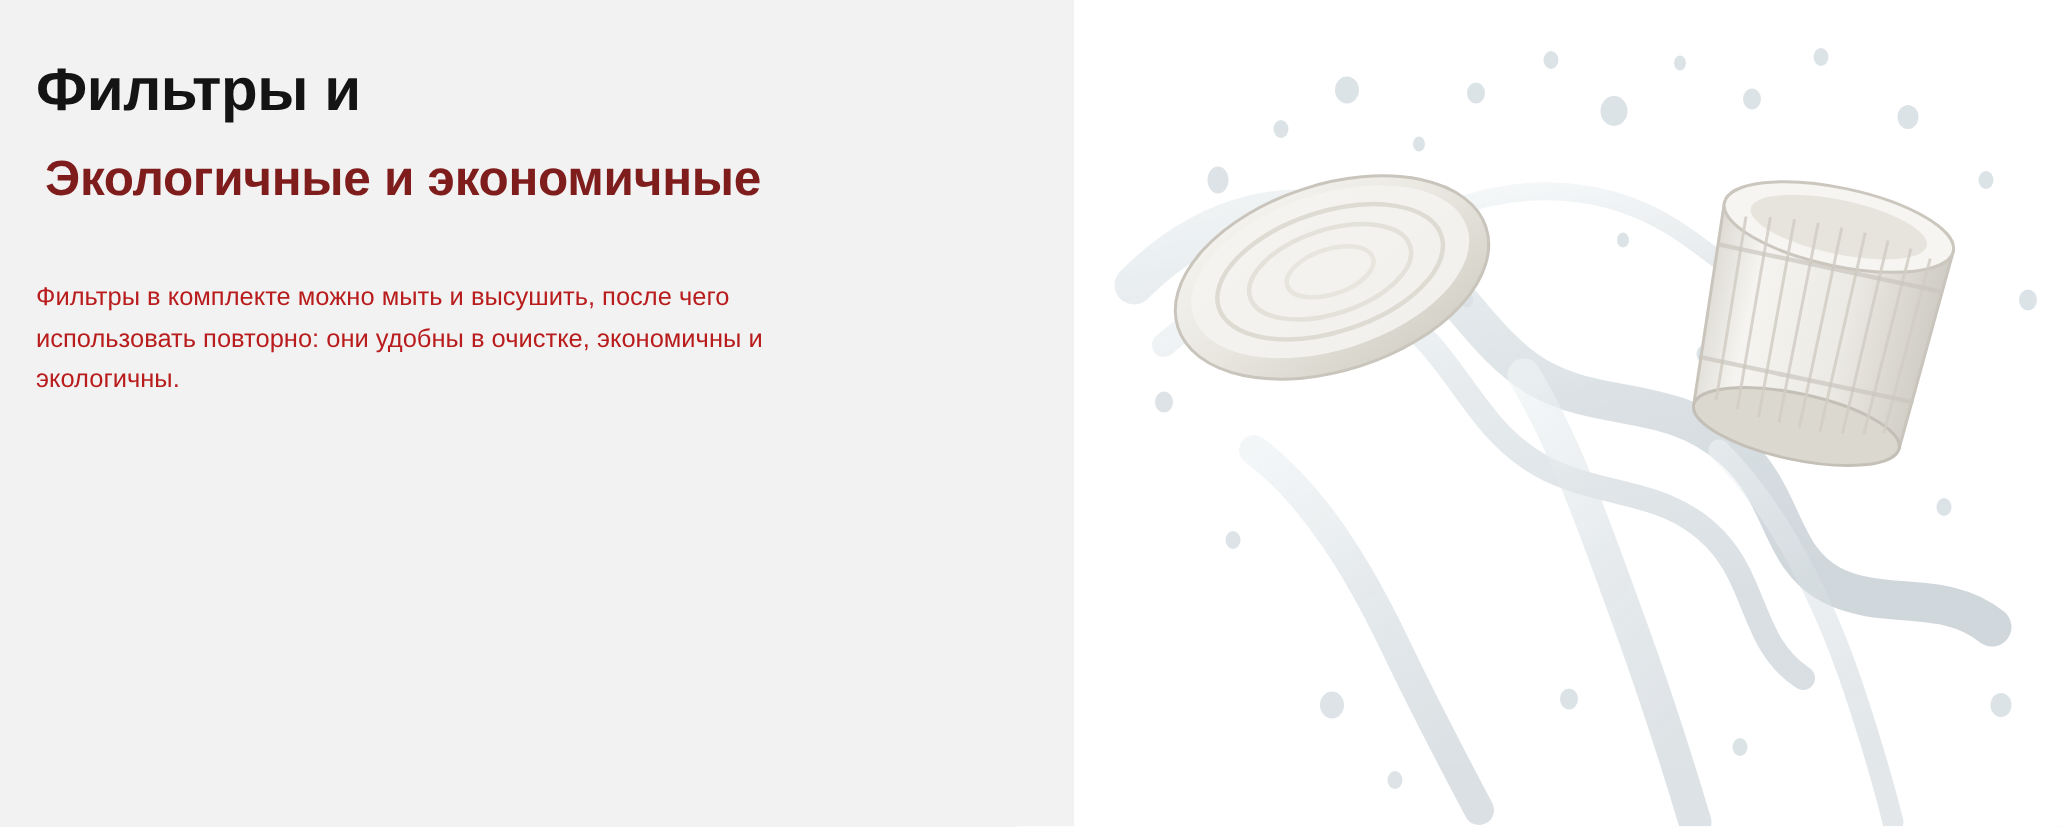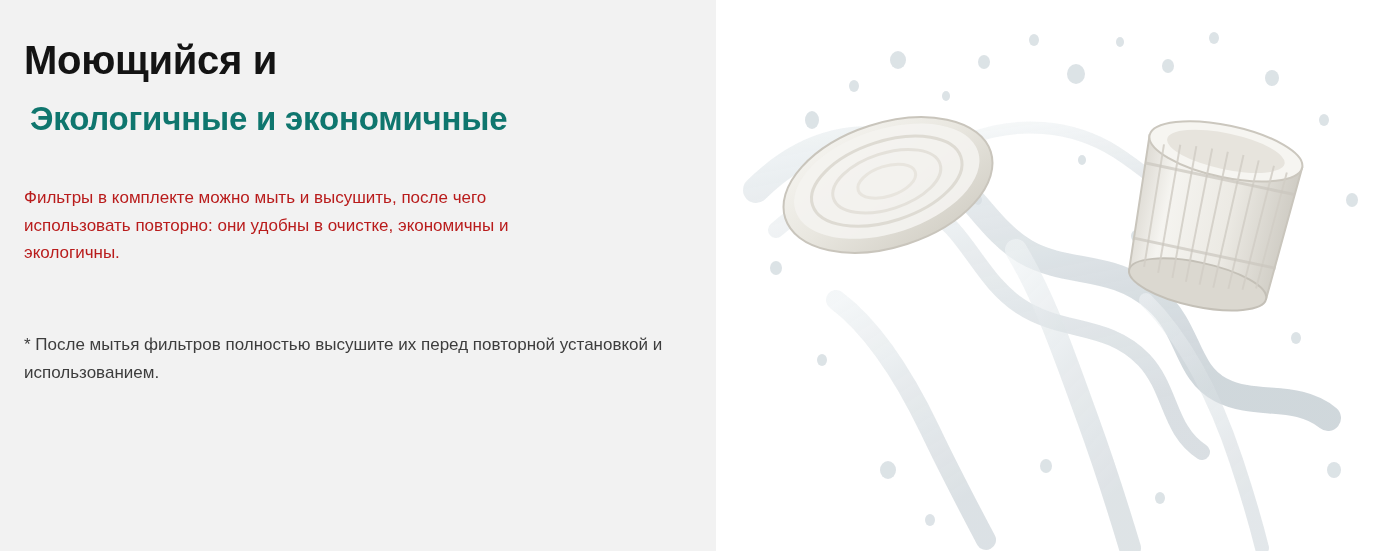--- a/index.html
+++ b/index.html
@@ -37,21 +37,21 @@
     letter-spacing: -0.3px;
     margin: 0 0 0 0;
     max-width: 620px;
   }
   .headline-line {
     display: block;
   }
   .subheadline {
     font-size: 33px;
     font-weight: bold;
-    color: #0f766e;
+    color: #7f1d1d;
     line-height: 1.2;
     margin: 16px 0 0 6px;
     letter-spacing: -0.2px;
     white-space: nowrap;
   }
   .body-text {
     font-size: 17px;
     line-height: 1.62;
     color: #b91c1c;
     margin: 46px 0 0 0;
@@ -85,29 +85,28 @@
   }
 </style>
 </head>
 <body>
 
 <div class="page">
 
   <div class="left-panel">
 
     <h1 class="headline">
-      <span class="headline-line">Моющийся и</span>
+      <span class="headline-line">Фильтры и</span>
     </h1>
 
     <h2 class="subheadline">Экологичные и экономичные</h2>
 
     <p class="body-text">Фильтры в комплекте можно мыть и высушить, после чего использовать повторно: они удобны в очистке, экономичны и экологичны.</p>
 
     <div class="notes">
-      <p class="note-line">* После мытья фильтров полностью высушите их перед повторной установкой и использованием.</p>
     </div>
   </div>
 
   <div class="right-panel">
     <svg class="splash-svg" viewBox="0 0 659 551" preserveAspectRatio="xMidYMid slice">
       <defs>
         <linearGradient id="discGrad" x1="0" y1="0" x2="0.6" y2="1">
           <stop offset="0%" stop-color="#f7f6f2"></stop>
           <stop offset="55%" stop-color="#e9e7e0"></stop>
           <stop offset="100%" stop-color="#d6d3ca"></stop>

